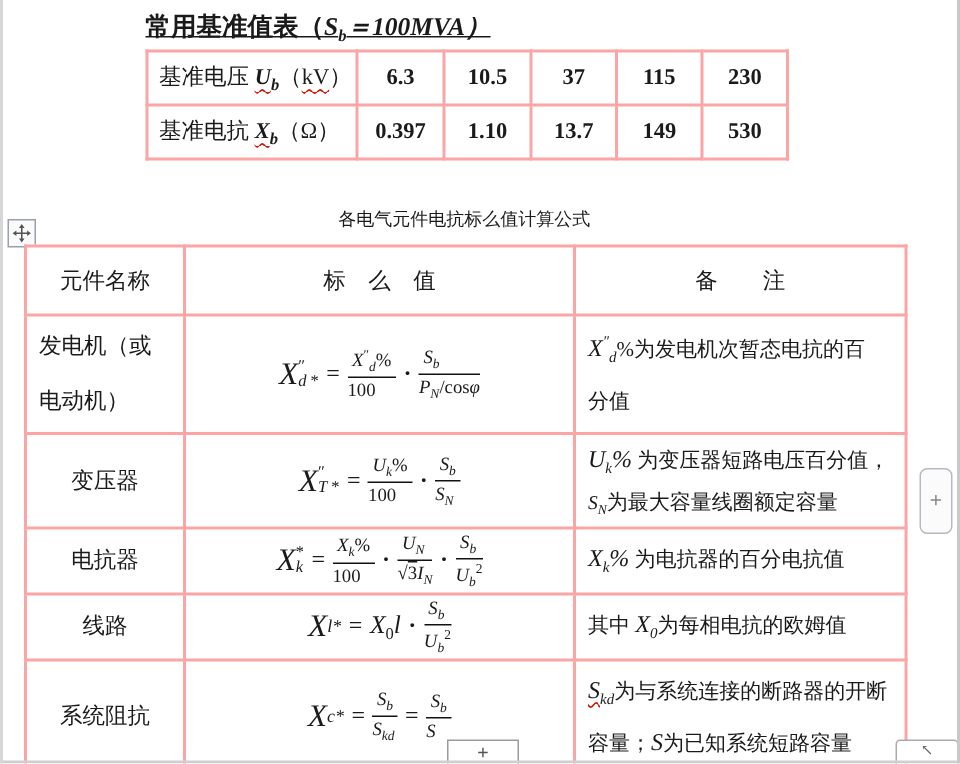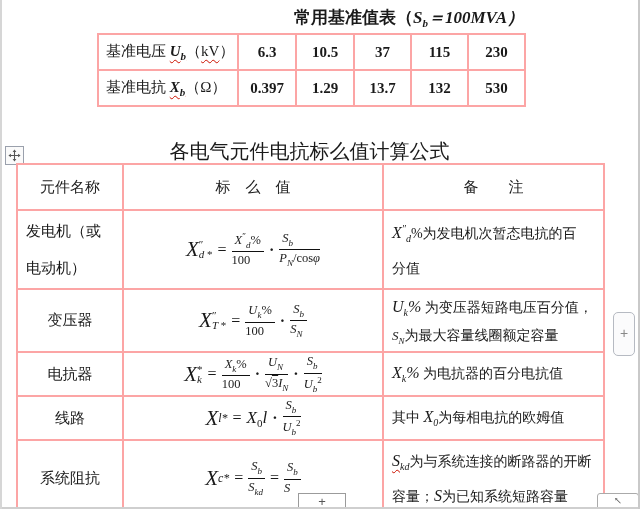--- a/index.html
+++ b/index.html
@@ -5,24 +5,24 @@
   html,body{margin:0;padding:0;}
   body{
     width:640px;height:509px;position:relative;background:#ffffff;
     font-family:"Liberation Serif","DejaVu Serif",serif;
     color:#1a1a1a;overflow:hidden;
     border-left:2px solid #d6d6d6;border-right:2px solid #c9c9c9;
     box-sizing:border-box;
   }
   .abs{position:absolute;}
   
-  #title1{left:95px;top:6px;width:427px;text-align:right;font-size:17px;font-weight:bold;}
+  #title1{left:95px;top:6px;width:427px;text-align:left;font-size:17px;font-weight:bold;text-decoration:underline;}
   #title1 .it{font-style:italic;}
   #title1 sub{font-size:11px;font-style:italic;}
-  #title2{left:14px;top:138px;width:587px;text-align:center;font-size:20px;}
+  #title2{left:14px;top:138px;width:587px;text-align:center;font-size:12px;}
   
   table{border-collapse:collapse;table-layout:fixed;background:#fff;}
   td{border:2px solid #fca5a5;overflow:hidden;vertical-align:middle;}
   #t1{left:95px;top:33px;width:427px;}
   #t1 td{height:32px;text-align:center;font-size:15px;font-weight:bold;}
   #t1 td.lab{text-align:left;padding-left:7px;font-weight:normal;}
   .bvar{font-weight:bold;font-style:italic;}
   .bvar sub{font-size:11px;}
   .sq{text-decoration-line:underline;text-decoration-style:wavy;text-decoration-color:#cc1100;text-decoration-thickness:1px;text-underline-offset:3px;}
   #t2{left:14px;top:163px;width:587px;font-size:15px;}
@@ -84,23 +84,23 @@
     <td class="lab"><span>基准电压</span> <span class="bvar sq"><span>U</span><sub>b</sub></span><span>（</span><span class="sq">kV</span><span>）</span></td>
     <td>6.3</td>
     <td>10.5</td>
     <td>37</td>
     <td>115</td>
     <td>230</td>
   </tr>
   <tr>
     <td class="lab"><span>基准电抗</span> <span class="bvar sq"><span>X</span><sub>b</sub></span><span>（</span><span>Ω</span><span>）</span></td>
     <td>0.397</td>
-    <td>1.29</td>
+    <td>1.10</td>
     <td>13.7</td>
-    <td>132</td>
+    <td>149</td>
     <td>530</td>
   </tr>
 </tbody>
   </table>
 
 <div class="abs" id="title2">各电气元件电抗标么值计算公式</div>
 
 <div class="abs" id="moveHandle">
   <svg width="13" height="13" viewBox="0 0 16 16">
     <path d="M8 3 V13 M3 8 H13" stroke="#555" stroke-width="1.3" fill="none"></path>

